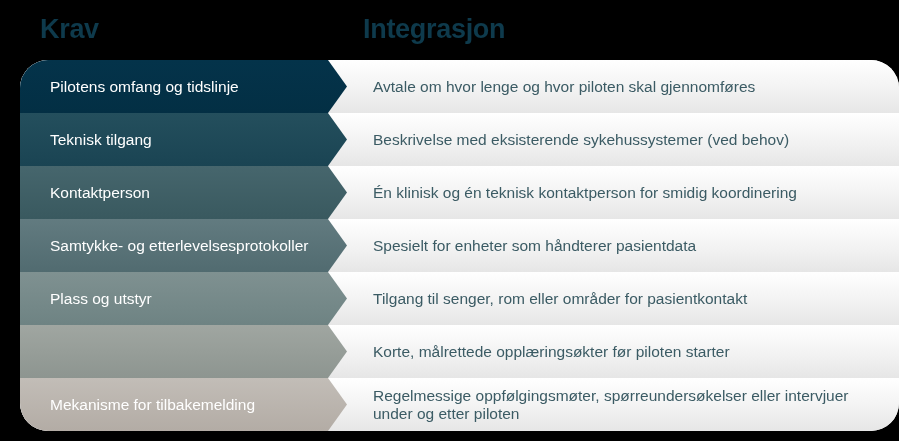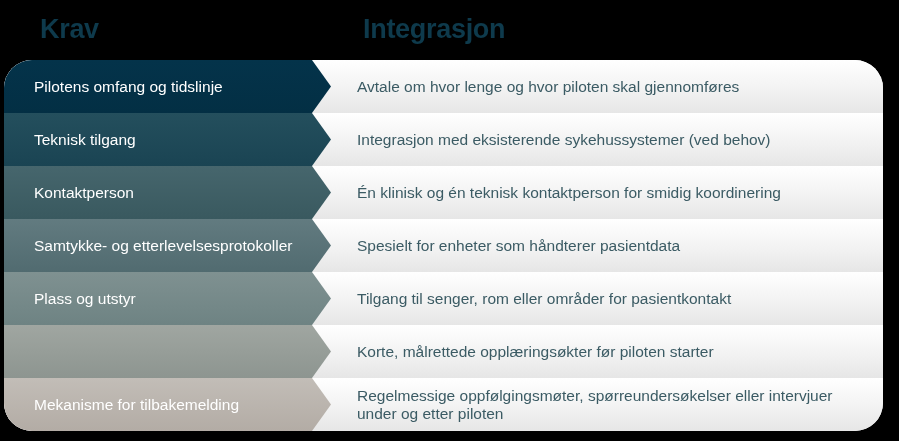--- a/index.html
+++ b/index.html
@@ -23,21 +23,21 @@
       font-size: 27px;
       font-weight: bold;
       color: #0e3a4c;
       letter-spacing: -0.3px;
     }
     .header.krav { left: 40px; }
     .header.beskr { left: 363px; }
 
     .table {
       position: absolute;
-      left: 4px;
+      left: 20px;
       top: 60px;
       width: 879px;
       height: 371px;
       border-radius: 28px;
       overflow: hidden;
       background: #f2f2f2;
     }
     .row {
       position: absolute;
       left: 0;
@@ -98,21 +98,21 @@
       <div class="right"></div>
       <div class="left" style="background:linear-gradient(to bottom,#04334a,#032f44);"></div>
       <div class="left-label">Pilotens omfang og tidslinje</div>
       <div class="right-label">Avtale om hvor lenge og hvor piloten skal gjennomføres</div>
     </div>
 
     <div class="row" style="top:53px;">
       <div class="right"></div>
       <div class="left" style="background:linear-gradient(to bottom,#244f5d,#1a4453);"></div>
       <div class="left-label">Teknisk tilgang</div>
-      <div class="right-label">Integrasjon med eksisterende sykehussystemer (ved behov)</div>
+      <div class="right-label">Beskrivelse med eksisterende sykehussystemer (ved behov)</div>
     </div>
 
     <div class="row" style="top:106px;">
       <div class="right"></div>
       <div class="left" style="background:linear-gradient(to bottom,#46666d,#39595f);"></div>
       <div class="left-label">Kontaktperson</div>
       <div class="right-label">Én klinisk og én teknisk kontaktperson for smidig koordinering</div>
     </div>
 
     <div class="row" style="top:159px;border-radius:7px;">

